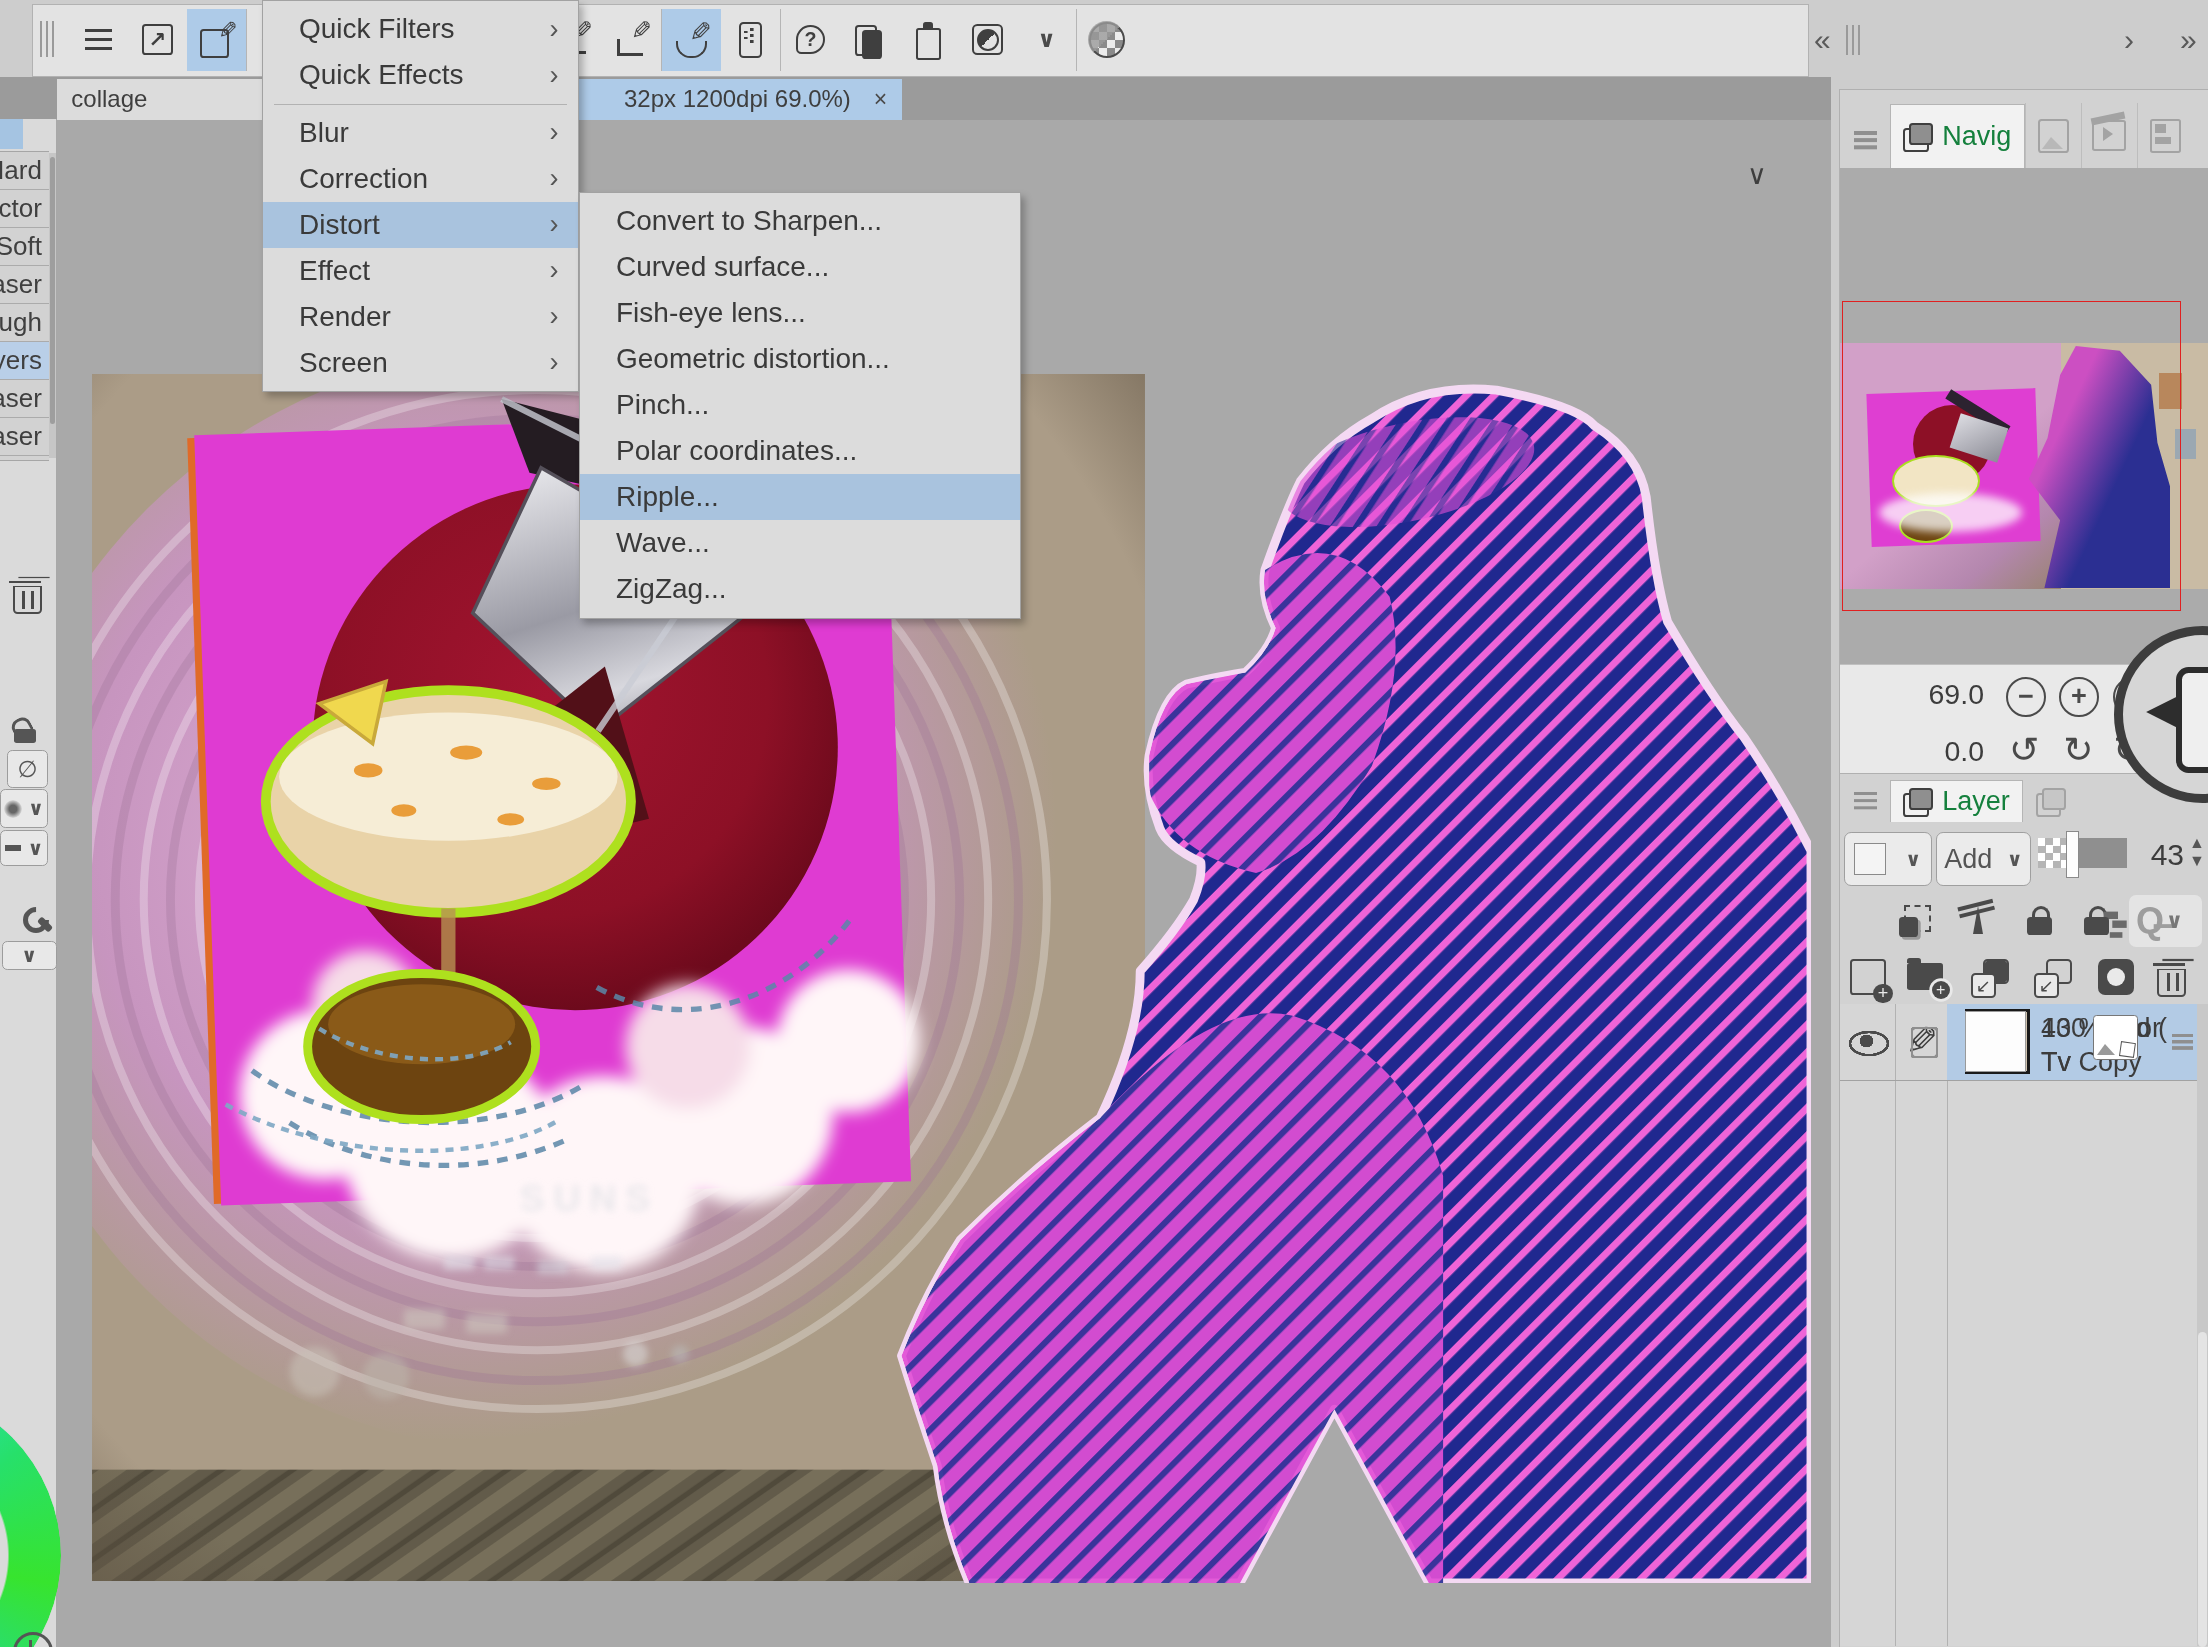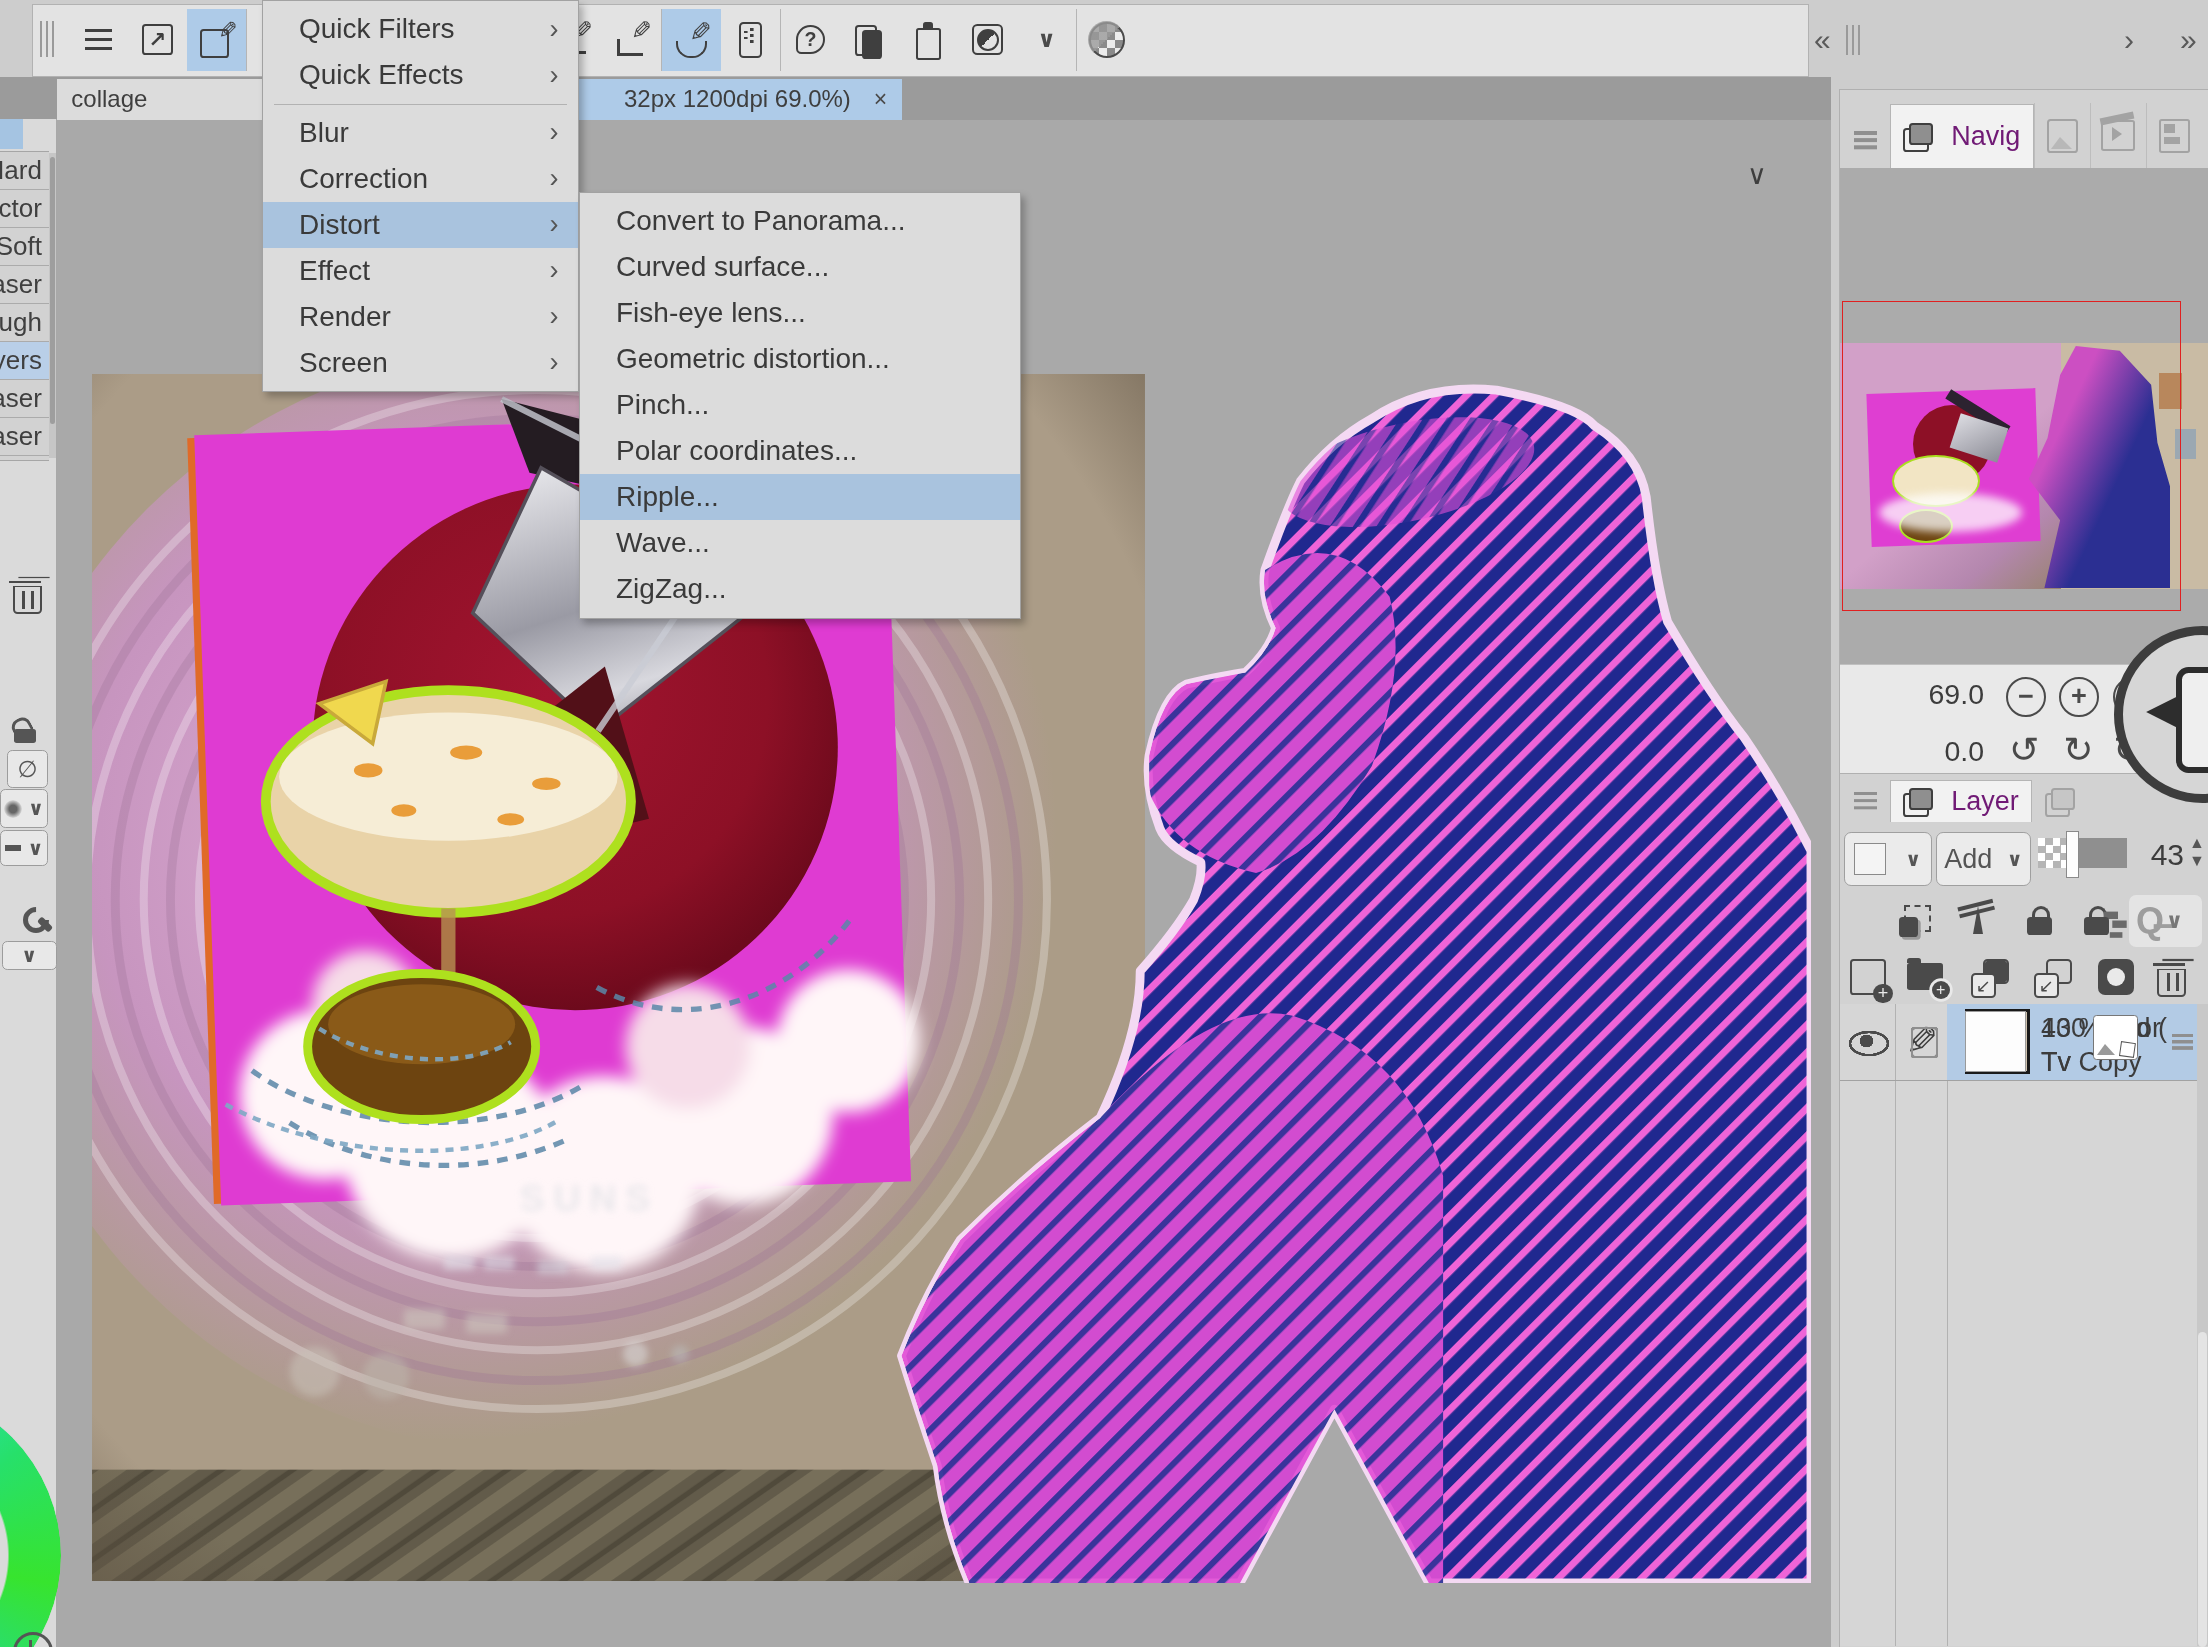--- a/index.html
+++ b/index.html
@@ -87,21 +87,21 @@
      -webkit-mask:radial-gradient(circle,transparent 114px,#000 116px);mask:radial-gradient(circle,transparent 114px,#000 116px);
      box-shadow:0 0 0 1.8px #bdbdbd;}
   .clock{position:absolute;width:34px;height:34px;border:3.6px solid #555;border-radius:50%;}
   .clock::before{content:"";position:absolute;left:13.4px;top:5.3px;width:2.7px;height:10.7px;background:#555;}
   .clock::after{content:"";position:absolute;left:13.4px;top:13.4px;width:10.7px;height:2.7px;background:#555;transform:rotate(20deg);}
   
   #canvas{left:56px;top:119px;width:1775px;height:1528px;background:#a9a9a9;overflow:hidden;}
   
   #rightcol{left:1831px;top:0;width:377px;height:1648px;background:#cdcdcd;}
   .ptabbar{display:flex;align-items:flex-end;}
-  .ptab{display:flex;align-items:center;gap:18px;padding:0 12.5px;height:100%;font-size:27px;color:#701a75;}
+  .ptab{display:flex;align-items:center;gap:9px;padding:0 12.5px;height:100%;font-size:27px;color:#15803d;}
   .ptab.active{background:#f2f2f2;border:0.9px solid #b5b5b5;border-bottom:none;}
   .layersglyph{position:relative;width:30px;height:27px;}
   .layersglyph::before{content:"";position:absolute;left:0;top:5.3px;width:21.4px;height:19.6px;border:2.7px solid #3f3f3f;border-radius:3.6px;}
   .layersglyph::after{content:"";position:absolute;left:6.2px;top:0;width:19.6px;height:18px;border:2.7px solid #3f3f3f;border-radius:3.6px;background:#8f8f8f;}
   .layersglyph.gray::before{border-color:#a3a3a3;}
   .layersglyph.gray::after{border-color:#a3a3a3;background:#c6c6c6;}
   .minibars{position:relative;width:23px;height:19.6px;}
   .minibars::before{content:"";position:absolute;left:0;top:0;width:23px;height:3.6px;background:#8f8f8f;box-shadow:0 7.1px 0 #8f8f8f,0 14.3px 0 #8f8f8f;}
   .icontab{width:55px;height:100%;display:flex;align-items:center;justify-content:center;border-left:0.9px solid #bdbdbd;}
   .imgicon{width:27px;height:30px;border:2.7px solid #a3a3a3;border-radius:3.6px;position:relative;overflow:hidden;}
@@ -779,21 +779,21 @@
         <span class="sub">›</span>
       </div>
       <div class="mitem">
         <span>Screen</span>
         <span class="sub">›</span>
       </div>
     </div>
   <div class="menu abs" style="left:579px;top:192px;width:440px;">
 
   <div class="mitem">
-        <span>Convert to Panorama...</span>
+        <span>Convert to Sharpen...</span>
       </div>
       <div class="mitem">
         <span>Curved surface...</span>
       </div>
       <div class="mitem">
         <span>Fish-eye lens...</span>
       </div>
       <div class="mitem">
         <span>Geometric distortion...</span>
       </div>

